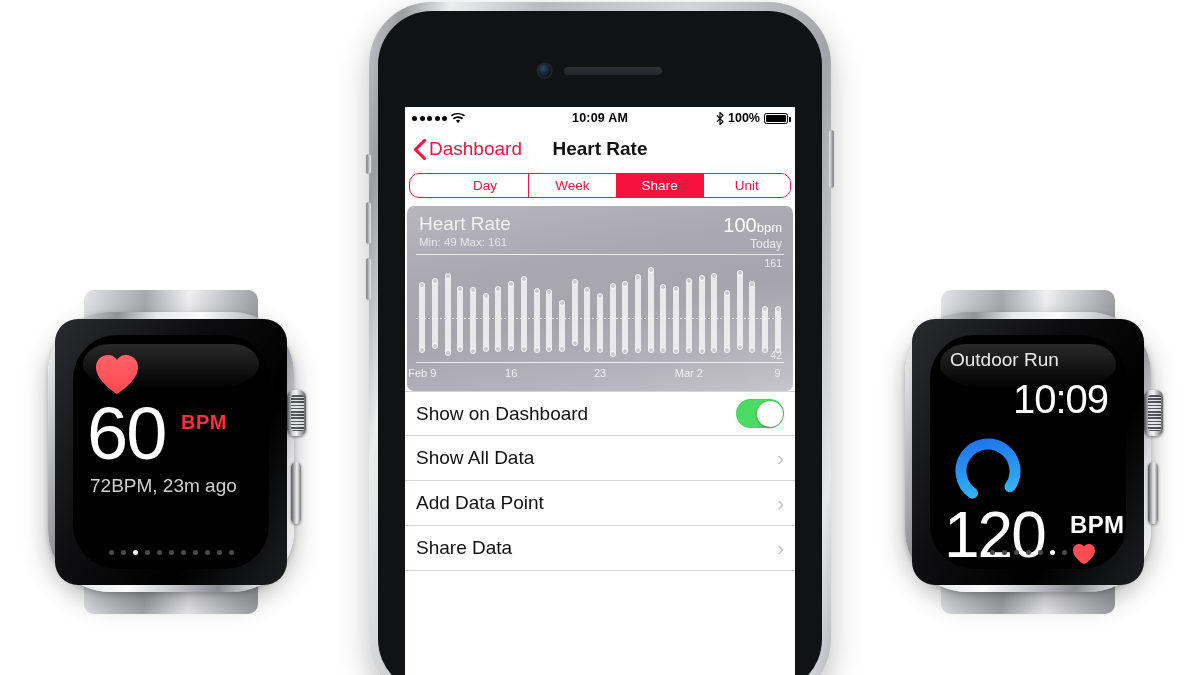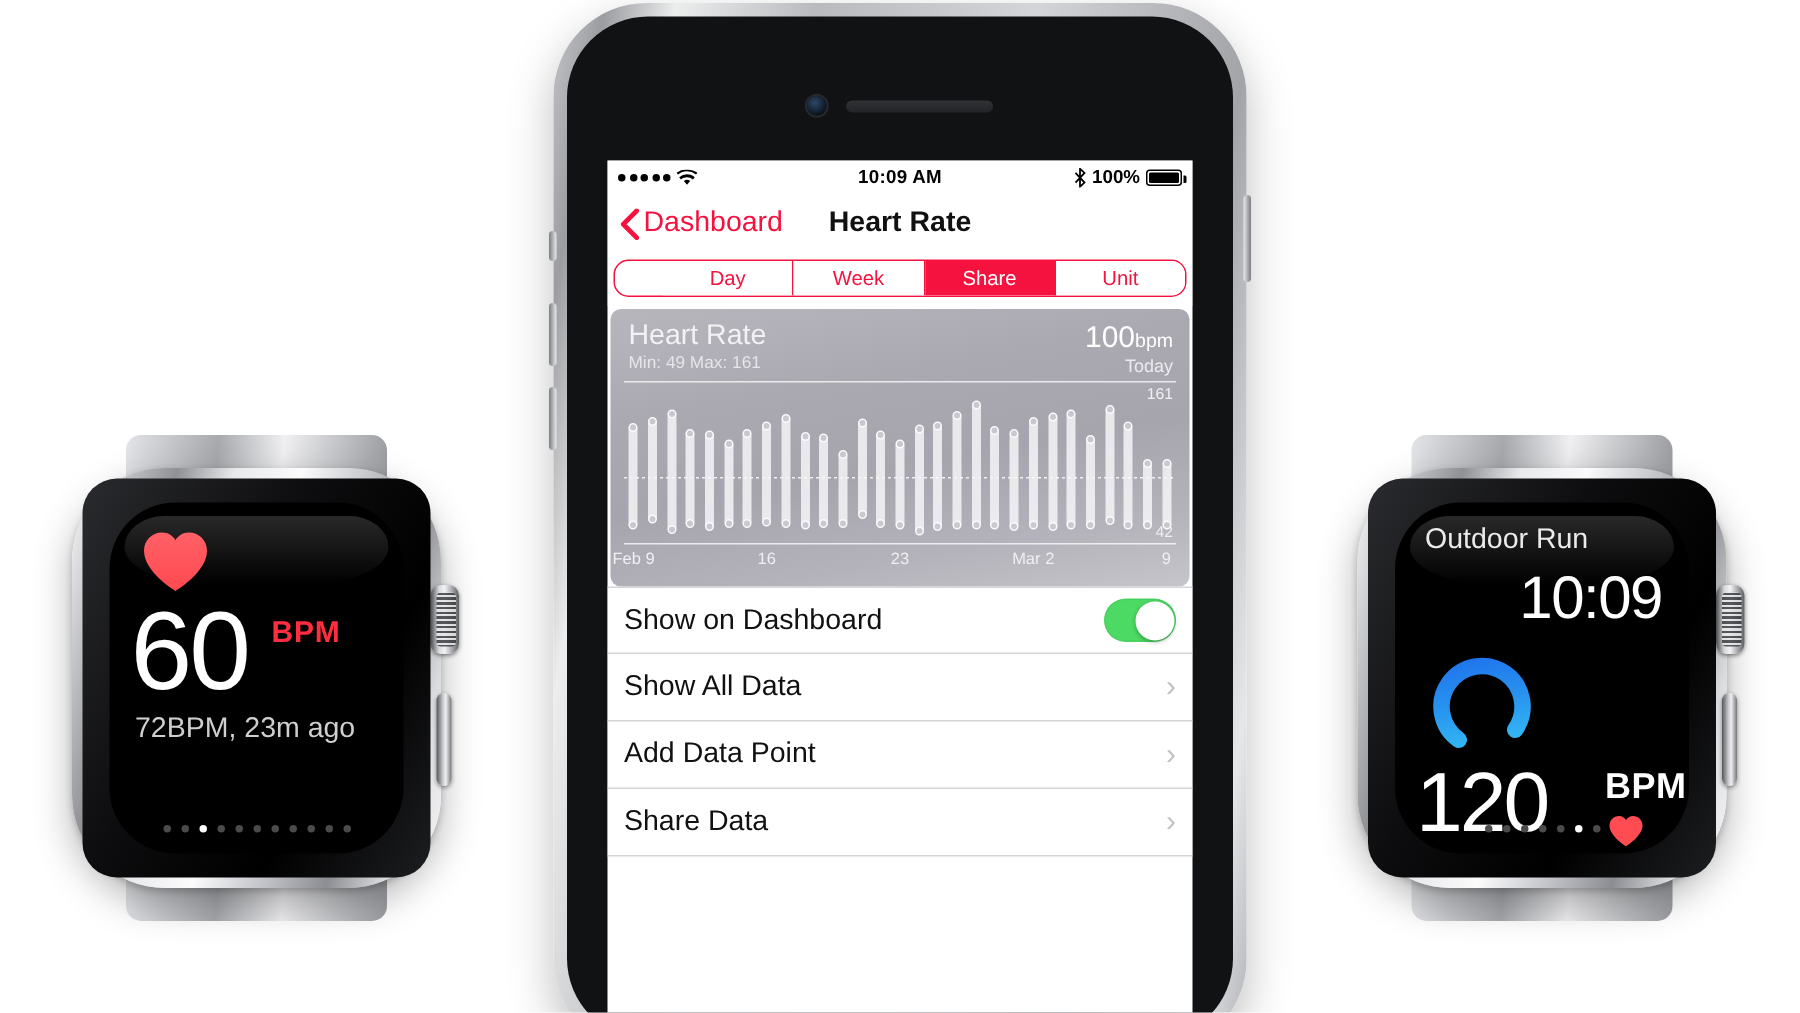--- a/index.html
+++ b/index.html
@@ -81,21 +81,21 @@
   }
   .sub-gray {
     position:absolute; left:17px; top:140px;
     font-size:19px; color:#cfcfcf; font-weight:400;
   }
 
   
   .wk-title { position:absolute; left:20px; top:14px; font-size:19px; color:#e8e8e8; font-weight:500; }
   .wk-time  { position:absolute; right:18px; top:42px; font-size:40px; color:#fff; font-weight:300; letter-spacing:-1px;}
   .wk-ring  { position:absolute; left:22px; top:100px; width:72px; height:72px; }
-  .wk-bignum{ position:absolute; left:14px; top:170px; font-size:56px; line-height:60px; color:#fff; font-weight:300; letter-spacing:-2px;}
+  .wk-bignum{ position:absolute; left:14px; top:170px; font-size:64px; line-height:60px; color:#fff; font-weight:300; letter-spacing:-2px;}
   .wk-bpm   { position:absolute; left:140px; top:176px; font-size:24px; color:#fff; font-weight:700; letter-spacing:.3px;}
   .wk-heart { position:absolute; left:142px; top:208px; width:24px; height:22px;}
 
   
   #phone { position:absolute; left:369px; top:2px; width:462px; height:700px; }
   .phone-frame {
     position:absolute; inset:0; border-radius:62px;
     background: linear-gradient(100deg,#c5c6ca 0%,#9b9da1 6%,#eceded 14%,#b9babe 30%,
                                  #d4d5d8 55%,#a2a4a8 80%,#e6e7e9 93%,#b0b2b6 100%);
     box-shadow: 0 12px 30px rgba(0,0,0,.25);

